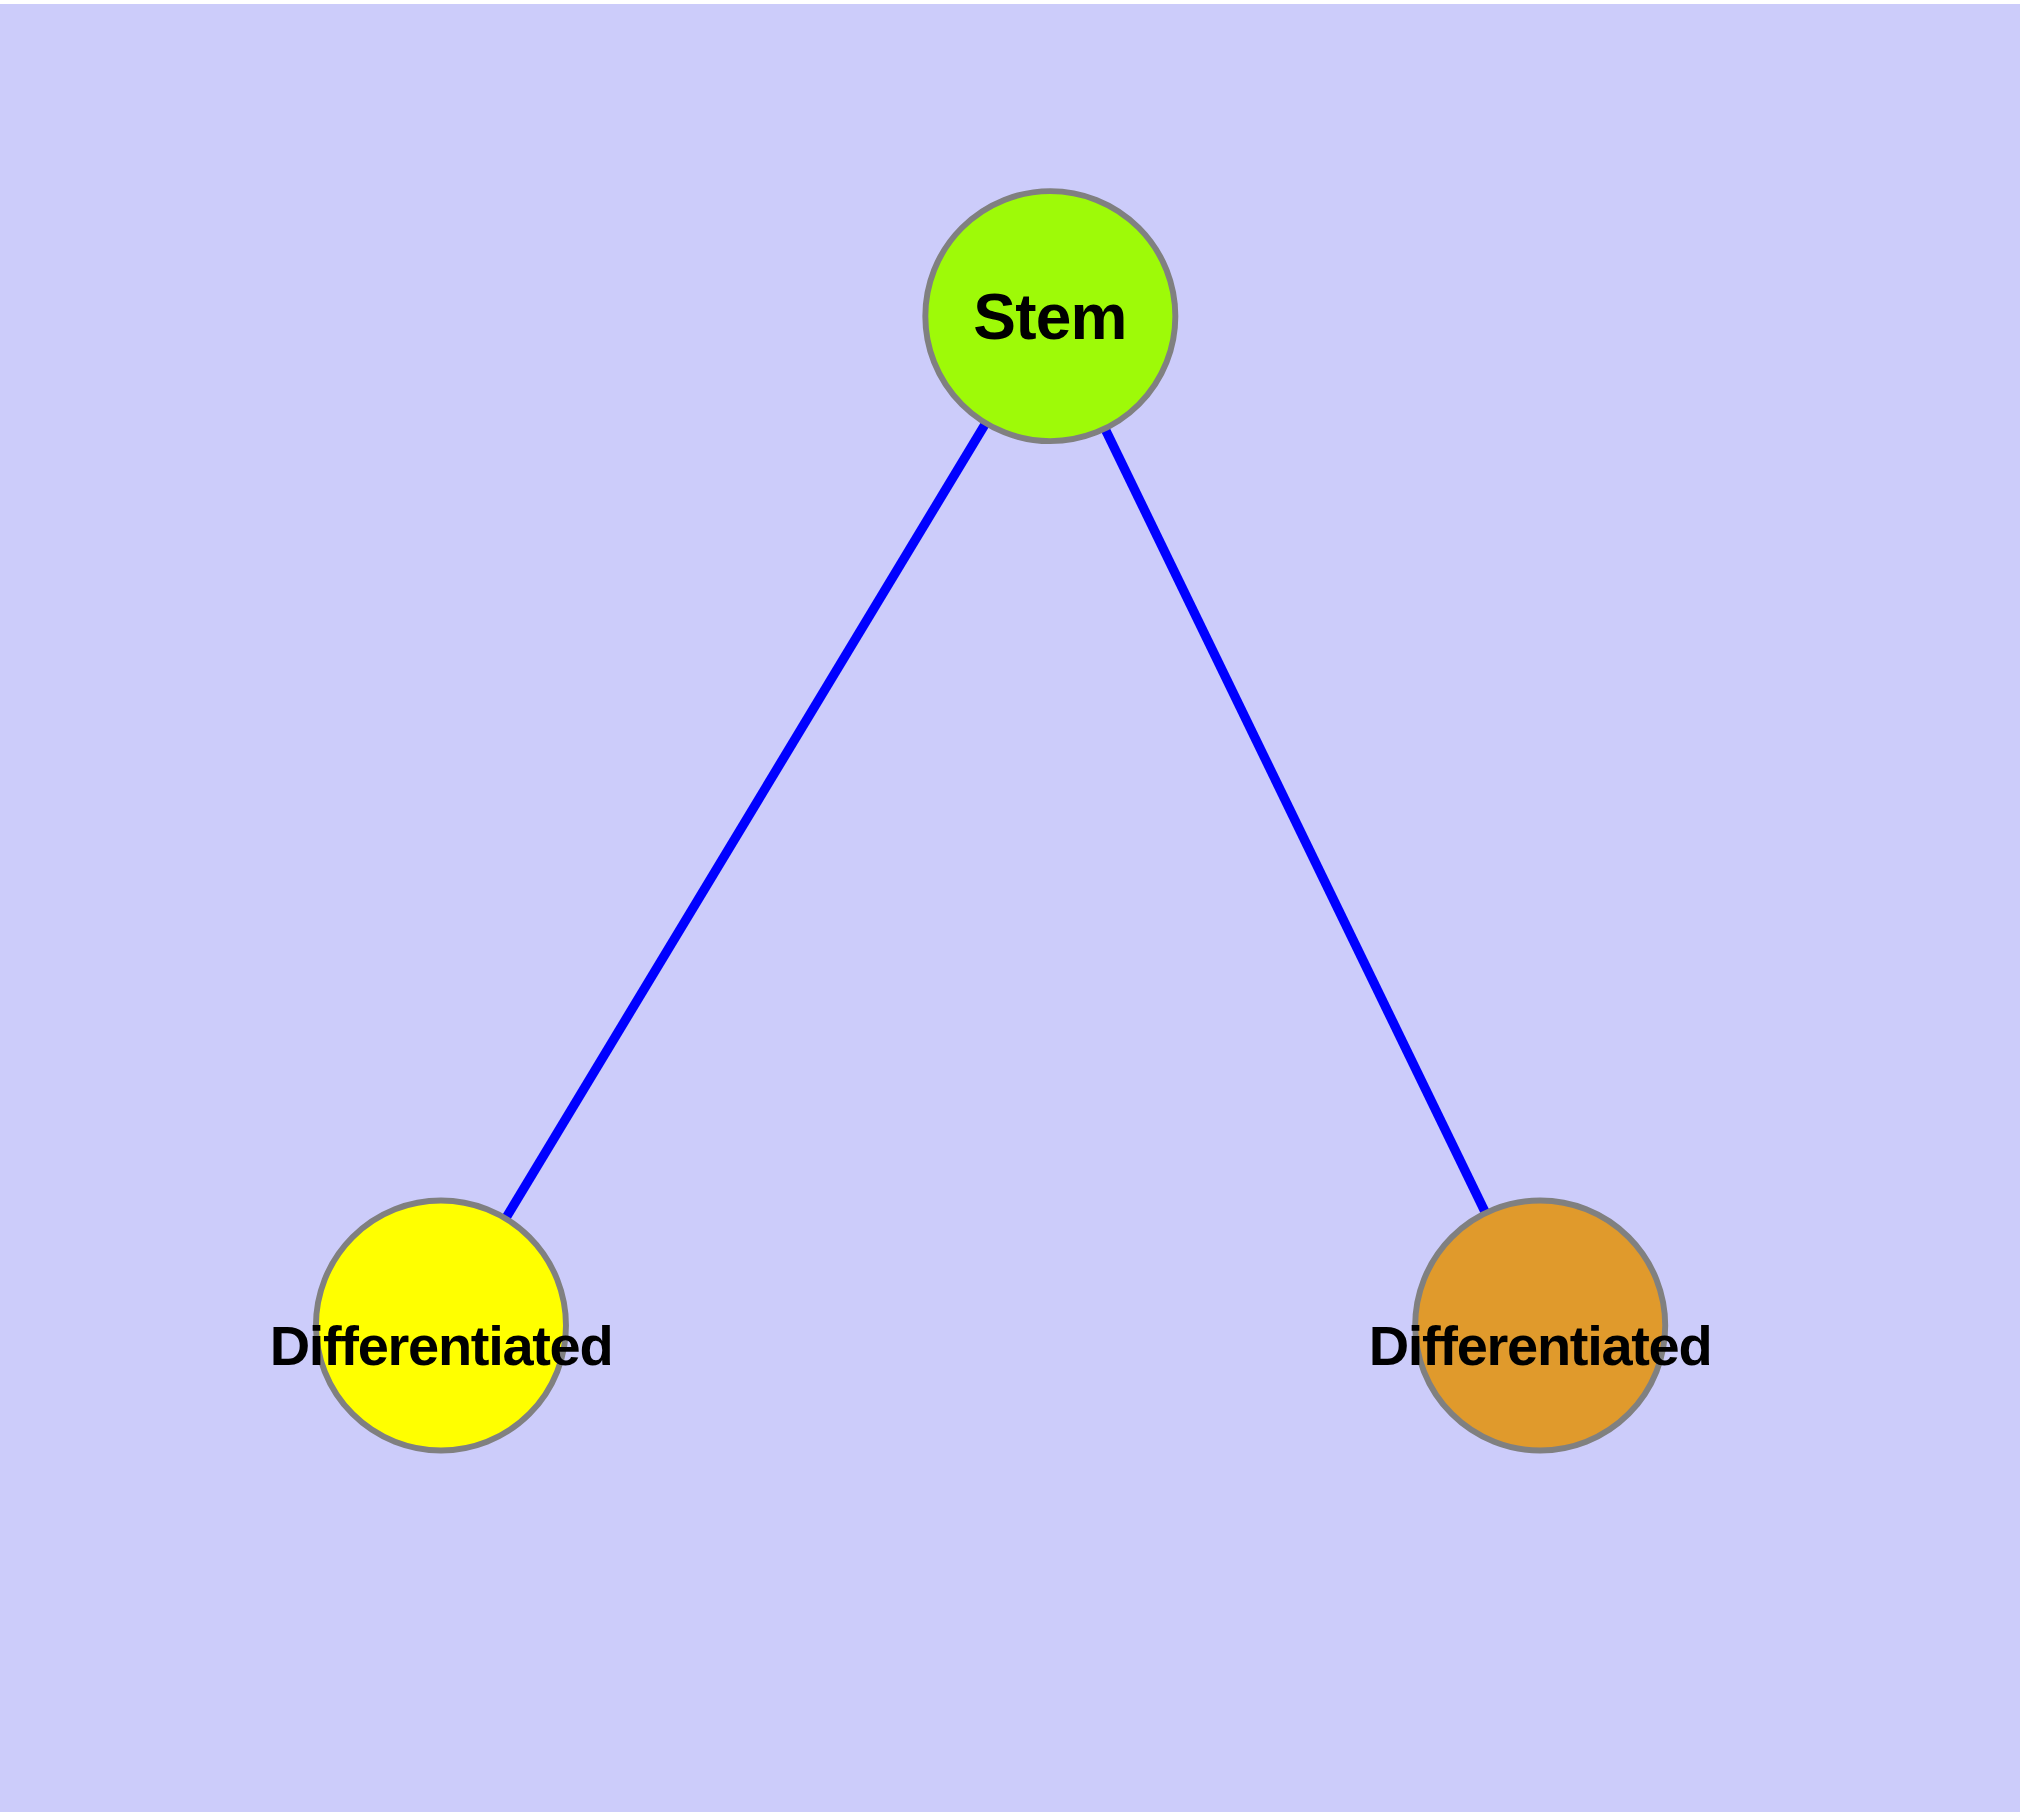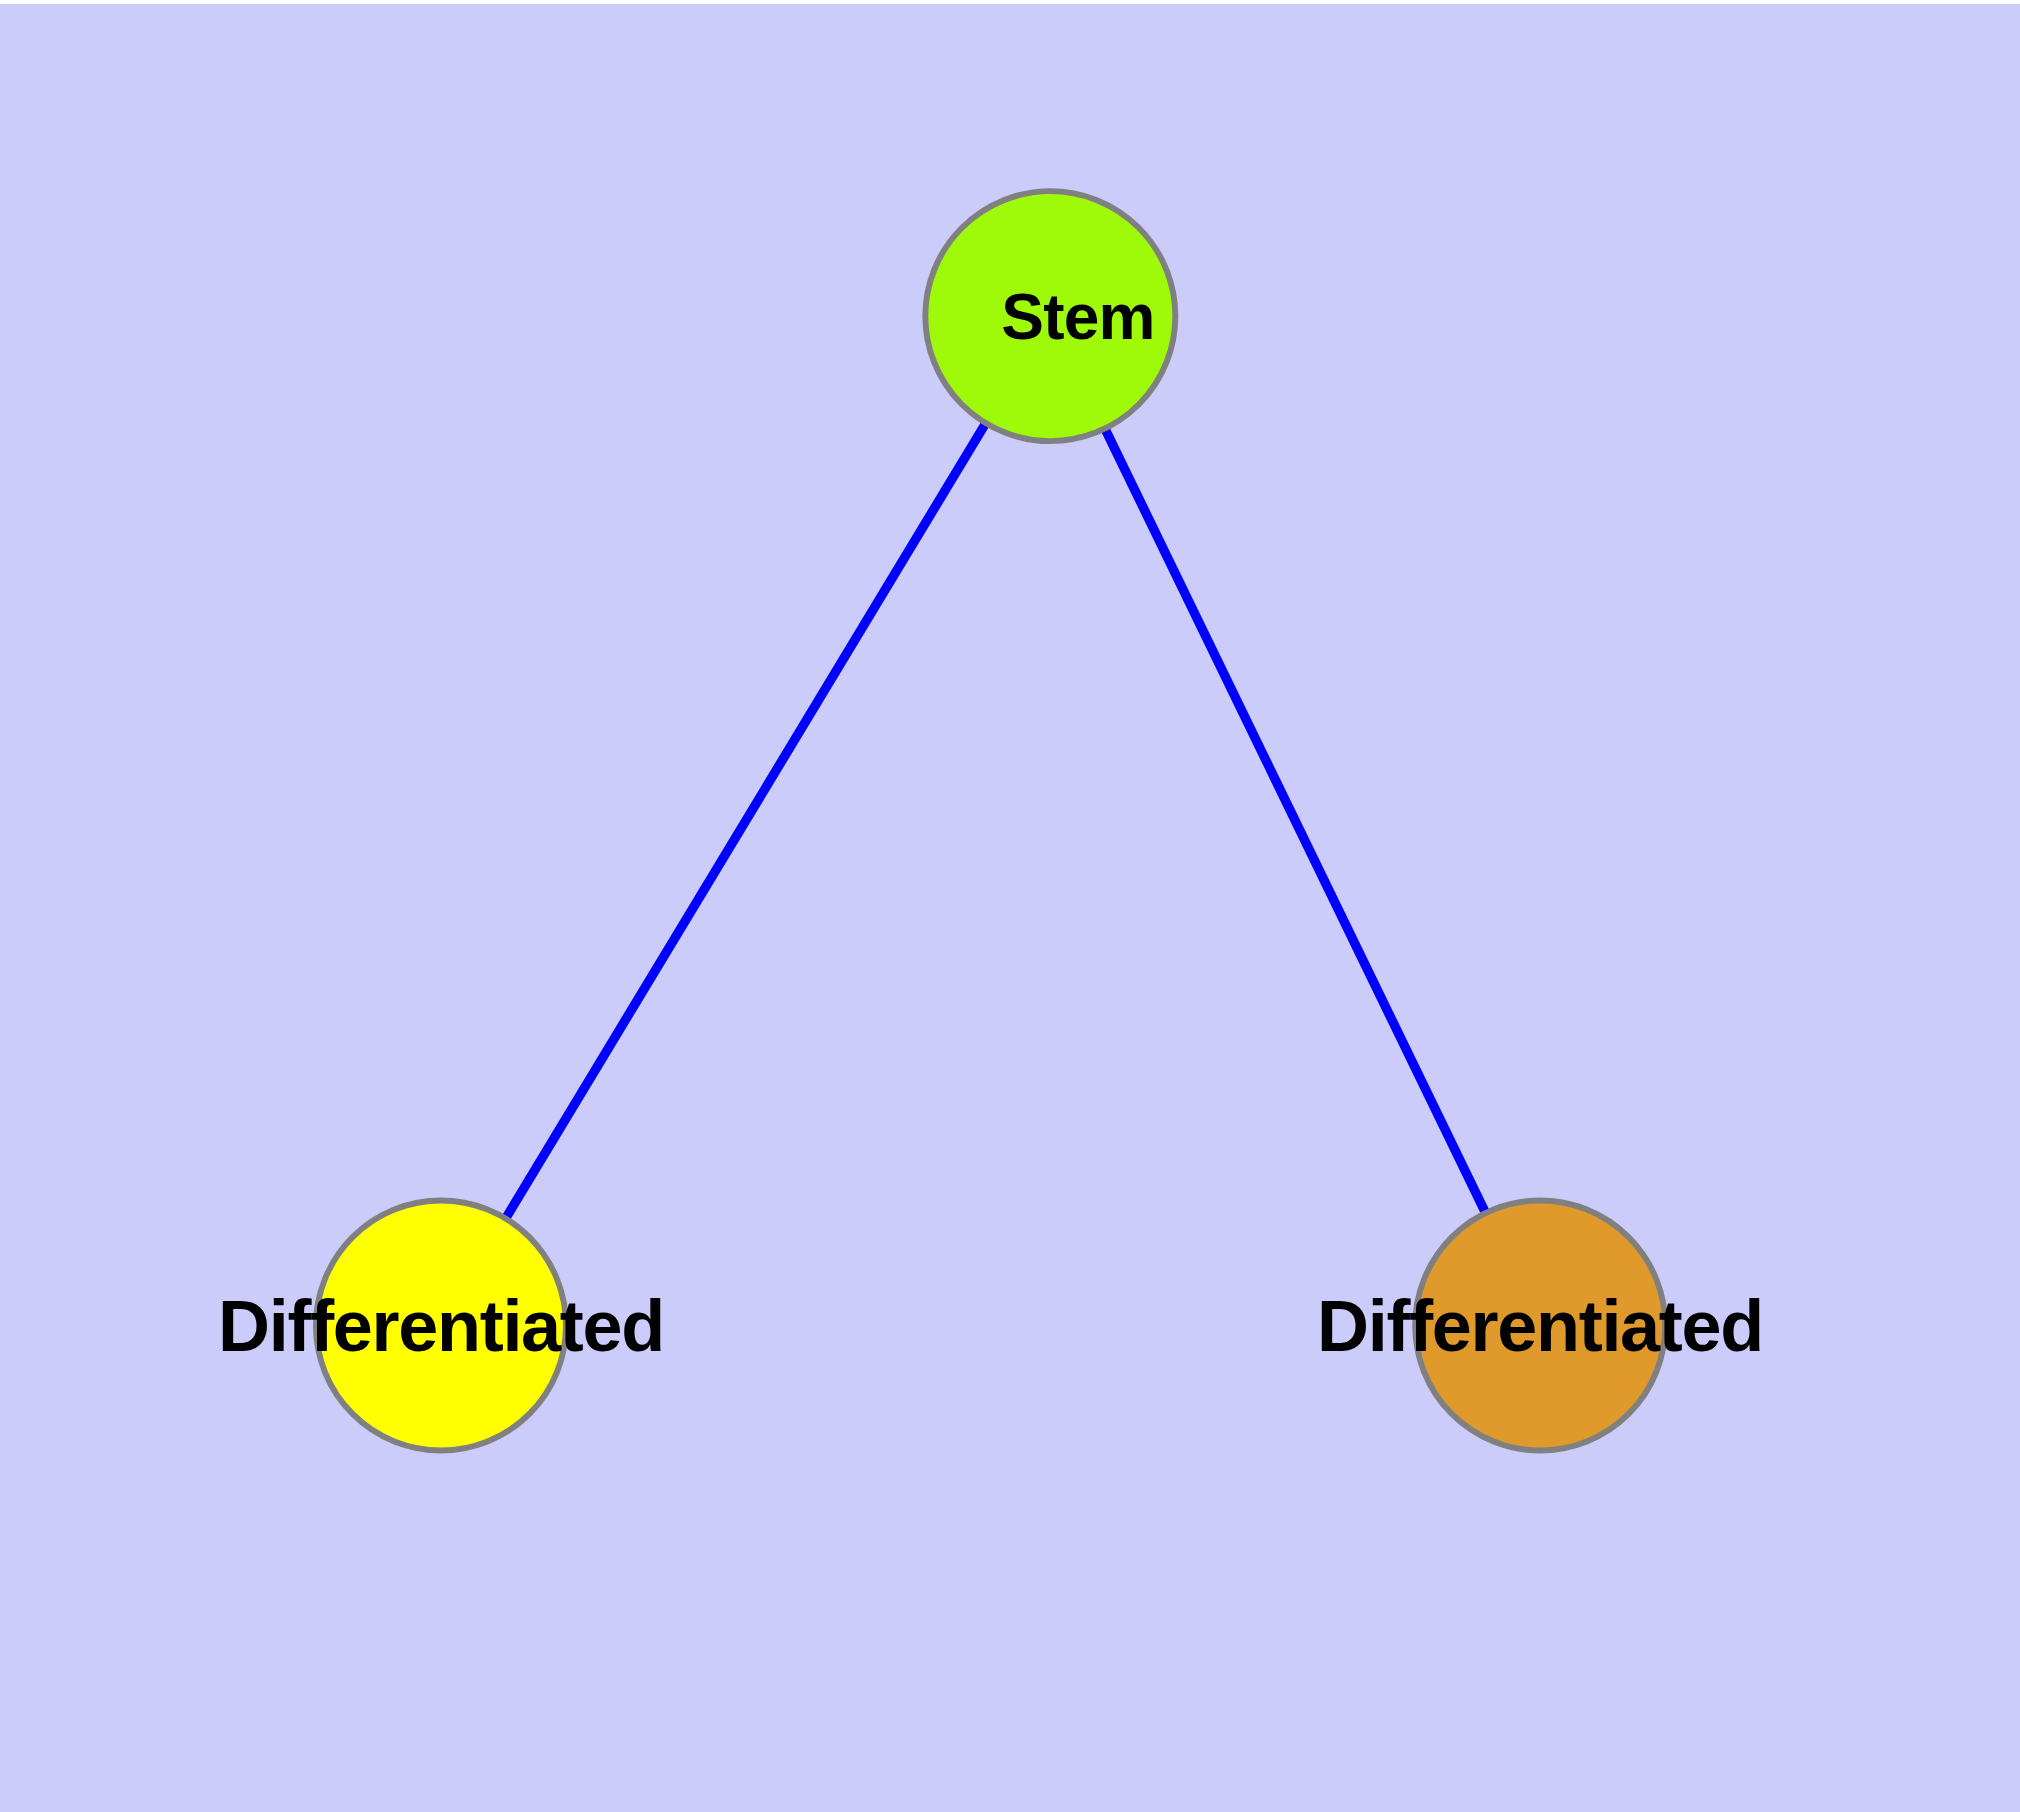--- a/index.html
+++ b/index.html
@@ -39,22 +39,23 @@
     line-height: 1.02;
     white-space: pre;
     pointer-events: none;
     transform: translate(-50%, -50%);
   }
   .node-label.root {
     font-size: 64px;
     letter-spacing: -0.8px;
   }
   .node-label.leaf {
-    font-size: 72px;
+    font-size: 56px;
     letter-spacing: -1.3px;
+    margin-top: 19px;
   }
 </style>
 </head>
 <body>
 
 <div id="canvas">
 
   <div id="plot-area"></div>
 
   <svg id="graph-svg" viewBox="0 0 2384 2138" xmlns="http://www.w3.org/2000/svg">
@@ -64,20 +65,20 @@
       <line x1="1239" y1="373" x2="1817" y2="1564" stroke="#0000ff" stroke-width="11" stroke-linecap="butt"></line>
     </g>
 
     <g>
       <circle cx="1239" cy="373" r="147.5" fill="#9efa08" stroke="#808080" stroke-width="7"></circle>
       <circle cx="520" cy="1564" r="147.5" fill="#ffff00" stroke="#808080" stroke-width="7"></circle>
       <circle cx="1817" cy="1564" r="147.5" fill="#e09a2c" stroke="#808080" stroke-width="7"></circle>
     </g>
   </svg>
 
-  <div class="node-label root" style="left:1078px; top:318px;"><span>Stem</span></div>
+  <div class="node-label root" style="left:1050px; top:318px;"><span>Stem</span></div>
 
   <div class="node-label leaf" style="left:441px; top:1327px;"><span>Differentiated</span><br></div>
 
   <div class="node-label leaf" style="left:1540px; top:1327px;"><span>Differentiated</span><br></div>
 
 </div>
 
 
 </body></html>

